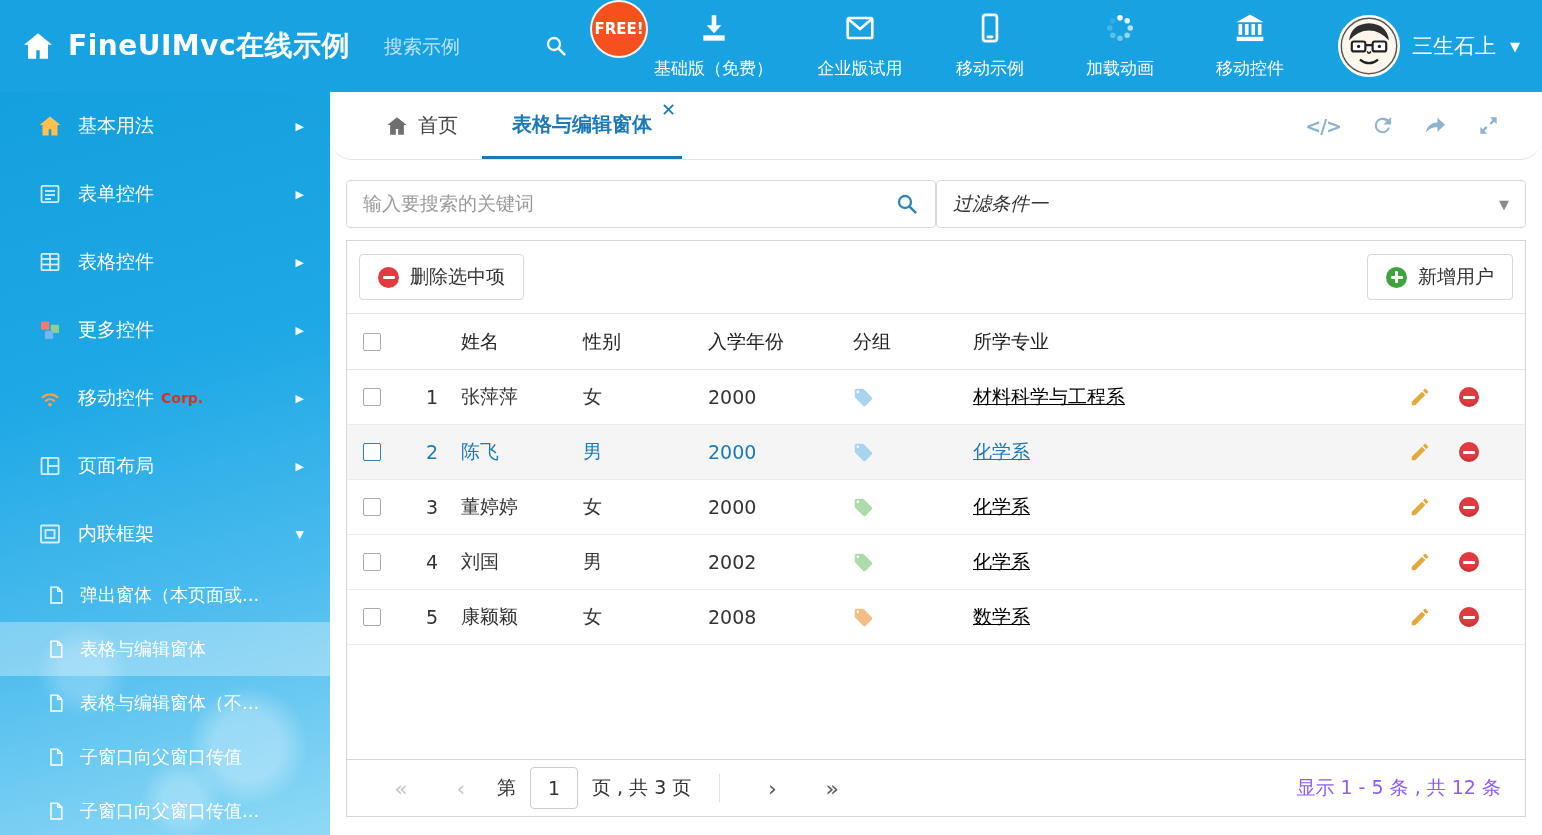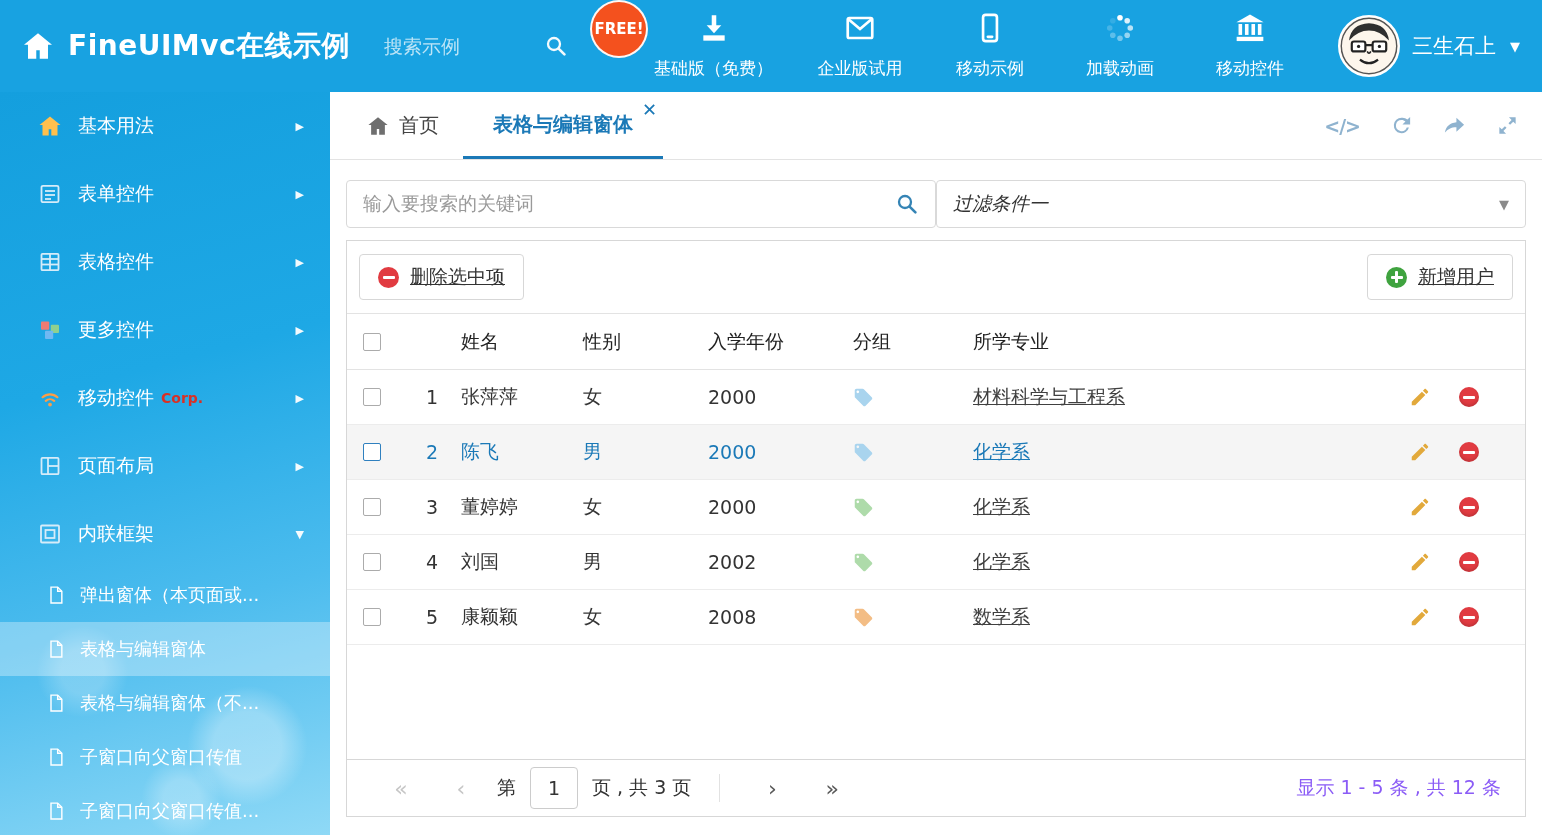--- a/index.html
+++ b/index.html
@@ -43,42 +43,42 @@
   .slabel { white-space:nowrap; }
   .corp { color:#d93025; font-size:14px; margin-left:7px; font-weight:bold; }
   .sarrow { margin-left:auto; font-size:11px; opacity:.95; }
   .ssub { height:54px; display:flex; align-items:center; padding:0 20px 0 46px; color:#fff; font-size:18px; cursor:pointer; }
   .ssub .sic { width:20px; height:20px; margin-right:14px; color:#fff; }
   .ssub.active { background:rgba(255,255,255,0.32); }
   .ssub .slabel { white-space:nowrap; overflow:hidden; text-overflow:ellipsis; }
 
   
   .main { flex:1; display:flex; flex-direction:column; background:#fff; min-width:0; }
-  .tabbar { height:68px; border-bottom:1px solid #e3e3e3; display:flex; align-items:stretch; padding:0 13px; }
+  .tabbar { height:68px; border-bottom:1px solid #e3e3e3; display:flex; align-items:stretch; padding:0 32px;border-radius:22px; }
   .tab { display:flex; align-items:center; gap:10px; padding:0 24px; font-size:20px; color:#444; cursor:pointer; position:relative; }
   .tab .th-ic { width:22px; height:22px; color:#6f6f6f; }
   .tab.active { color:#1b79b7; font-weight:bold; border-bottom:3px solid #1b79b7; padding:0 30px; }
   .tclose { position:absolute; top:9px; right:6px; color:#1b79b7; font-size:18px; font-weight:bold; line-height:1; cursor:pointer; }
   .tab-tools { margin-left:auto; display:flex; align-items:center; gap:30px; color:#8fb3cf; padding-right:10px; }
   .ttool { width:23px; height:23px; cursor:pointer; color:#8fb3cf; }
   .code-ic { font-size:19px; font-weight:bold; letter-spacing:-1px; cursor:pointer; }
 
   
   .filterrow { display:flex; padding:20px 16px 12px; }
   .inputbox, .selectbox { flex:1; height:48px; border:1px solid #d9d9d9; border-radius:4px; display:flex; align-items:center; padding:0 16px; background:#fff; }
   .inputbox input { flex:1; border:none; outline:none; font-size:19px; color:#333; }
   .inputbox input::placeholder { color:#9a9a9a; }
   .sr-ic { width:24px; height:24px; color:#3584b5; cursor:pointer; }
   .selectbox { cursor:pointer;font-style:italic; }
   .selectbox .selval { font-size:19px; color:#333; }
   .dcaret { margin-left:auto; color:#8a8a8a; font-size:13px; }
 
   
   .gridpanel { margin:0 16px; border:1px solid #d7d7d7; height:577px; display:flex; flex-direction:column; }
-  .gtoolbar { padding:13px 12px; display:flex;text-decoration:underline; }
+  .gtoolbar { padding:13px 12px; display:flex; }
   .btn { height:46px; border:1px solid #d7d7d7; border-radius:4px; background:#fff; display:flex; align-items:center; gap:11px; padding:0 18px; font-size:19px; color:#333; cursor:pointer; font-family:inherit; }
   .btn.add { margin-left:auto; }
   .cminus, .cplus { width:21px; height:21px; border-radius:50%; position:relative; flex:0 0 auto; }
   .cminus { background:#e13b41; }
   .cplus { background:#3fa33f; }
   .cminus::after, .cplus::after { content:""; position:absolute; left:4.5px; top:9px; width:12px; height:3px; background:#fff; border-radius:1px; }
   .cplus::before { content:""; position:absolute; left:9px; top:4.5px; width:3px; height:12px; background:#fff; border-radius:1px; }
 
   .thead { display:flex; align-items:center; height:57px; border-top:1px solid #e3e3e3; border-bottom:1px solid #e3e3e3; font-size:19px; color:#222; }
   .trow { display:flex; align-items:center; height:55px; border-bottom:1px solid #ececec; font-size:19px; color:#333; }
@@ -88,21 +88,21 @@
   .c-num { width:58px; text-align:center; }
   .c-name { width:122px; }
   .c-gender { width:125px; }
   .c-year { width:145px; }
   .c-group { width:120px; display:flex; align-items:center; }
   .c-major { flex:1 1 auto; min-width:0; }
   .c-actions { width:116px; display:flex; align-items:center; gap:28px; }
   .cb { width:18px; height:18px; border:1px solid #ababab; border-radius:2px; background:#fff; display:inline-block; cursor:pointer; }
   .trow.sel .cb { border-color:#2f80bf; }
   .tag-ic { width:21px; height:21px; }
-  .mlink { color:#404040; text-decoration:underline; cursor:pointer; }
+  .mlink { color:#000000; text-decoration:underline; cursor:pointer; }
   .trow.sel .mlink { color:#1b79b7; }
   .pencil-ic { width:22px; height:22px; color:#e2a93b; cursor:pointer; }
   .del-ic { width:20px; height:20px; border-radius:50%; background:#e13b41; position:relative; cursor:pointer; box-shadow:inset 0 -2px 3px rgba(0,0,0,0.15); }
   .del-ic::after { content:""; position:absolute; left:4px; top:8.5px; width:12px; height:3px; background:#fff; border-radius:1px; }
 
   .pager { margin-top:auto; border-top:1px solid #d7d7d7; height:57px; display:flex; align-items:center; padding:0 24px; font-size:19px; color:#333; }
   .pbtn { font-size:22px; color:#5a5a5a; cursor:pointer; width:60px; text-align:center; }
   .pbtn.dis { color:#c6c6c6; }
   .ptext { margin:0 6px; }
   .pinput { width:48px; height:42px; border:1px solid #ccc; border-radius:4px; text-align:center; font-size:19px; color:#333; outline:none; margin:0 8px; font-family:inherit; }

